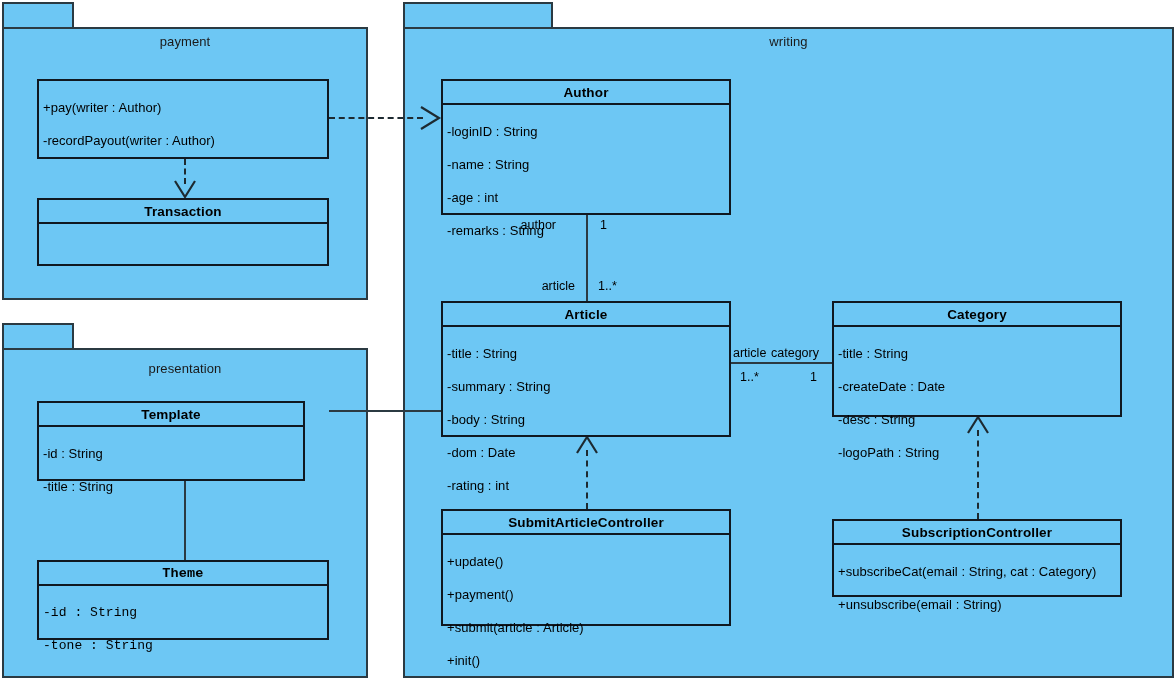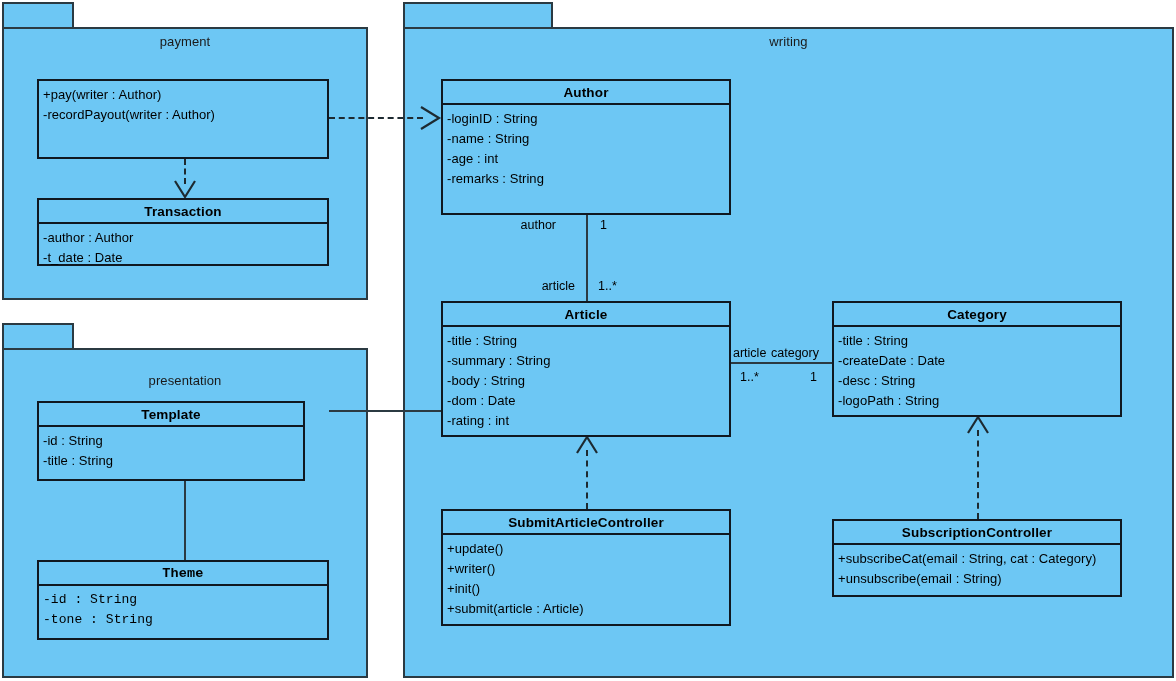--- a/index.html
+++ b/index.html
@@ -73,20 +73,21 @@
   }
   .cls-body {
     padding: 4px 0 4px 4px;
   }
   .cls-body .mem {
     font-size: 13px;
     line-height: 20px;
     color: #000;
     white-space: nowrap;
     letter-spacing: .05px;
+    margin-top: 13px;
   }
 
   
   .ln {
     position: absolute;
     background: #2b3a42;
     z-index: 2;
   }
   .ln-h { height: 2px; }
   .ln-v { width: 2px; }
@@ -130,40 +131,36 @@
 
   <div class="cls" style="left:37px; top:79px; width:292px; height:80px;">
     <div class="cls-body">
       <div class="mem">+pay(writer : Author)</div>
       <div class="mem">-recordPayout(writer : Author)</div>
     </div>
   </div>
 
   <div class="cls" style="left:37px; top:198px; width:292px; height:68px;">
     <div class="cls-name">Transaction</div>
-    <div class="cls-body">
-      <div class="mem">-author : Author</div>
-      <div class="mem">-t_date : Date</div>
-    </div>
   </div>
 
   <div class="dln dln-v" style="left:184px; top:159px; height:25px;"></div>
   <svg class="arrow-open" style="left:172px; top:178px;" width="26" height="22" viewBox="0 0 26 22">
     <polyline points="3,3 13,19 23,3" fill="none" stroke="#1d2a31" stroke-width="2.2"></polyline>
   </svg>
 
   <div class="dln dln-h" style="left:329px; top:117px; width:94px;"></div>
   <svg class="arrow-open" style="left:417px; top:105px;" width="26" height="26" viewBox="0 0 26 26">
     <polyline points="4,2 22,13 4,24" fill="none" stroke="#1d2a31" stroke-width="2.2"></polyline>
   </svg>
 
   <div class="pkg" style="left:2px; top:323px; width:366px; height:355px;">
     <div class="pkg-tab" style="width:72px; height:27px;"></div>
     <div class="pkg-body" style="top:25px; width:366px; height:330px;"></div>
-    <div class="pkg-name" style="top:50px;">presentation</div>
+    <div class="pkg-name" style="top:38px;">presentation</div>
   </div>
 
   <div class="cls" style="left:37px; top:401px; width:268px; height:80px;">
     <div class="cls-name">Template</div>
     <div class="cls-body">
       <div class="mem">-id : String</div>
       <div class="mem">-title : String</div>
     </div>
   </div>
 
@@ -225,23 +222,23 @@
   <div class="ln ln-h" style="left:731px; top:362px; width:101px;"></div>
   <div class="edge-label" style="left:733px; top:346px;">article</div>
   <div class="edge-label" style="left:771px; top:346px;">category</div>
   <div class="edge-label" style="left:740px; top:370px;">1..*</div>
   <div class="edge-label" style="left:810px; top:370px;">1</div>
 
   <div class="cls" style="left:441px; top:509px; width:290px; height:117px;">
     <div class="cls-name">SubmitArticleController</div>
     <div class="cls-body">
       <div class="mem">+update()</div>
-      <div class="mem">+writer()</div>
+      <div class="mem">+payment()</div>
+      <div class="mem">+submit(article : Article)</div>
       <div class="mem">+init()</div>
-      <div class="mem">+submit(article : Article)</div>
     </div>
   </div>
 
   <div class="dln dln-v" style="left:586px; top:450px; height:59px;"></div>
   <svg class="arrow-open" style="left:574px; top:434px;" width="26" height="22" viewBox="0 0 26 22">
     <polyline points="3,19 13,3 23,19" fill="none" stroke="#1d2a31" stroke-width="2.2"></polyline>
   </svg>
 
   <div class="cls" style="left:832px; top:519px; width:290px; height:78px;">
     <div class="cls-name">SubscriptionController</div>

